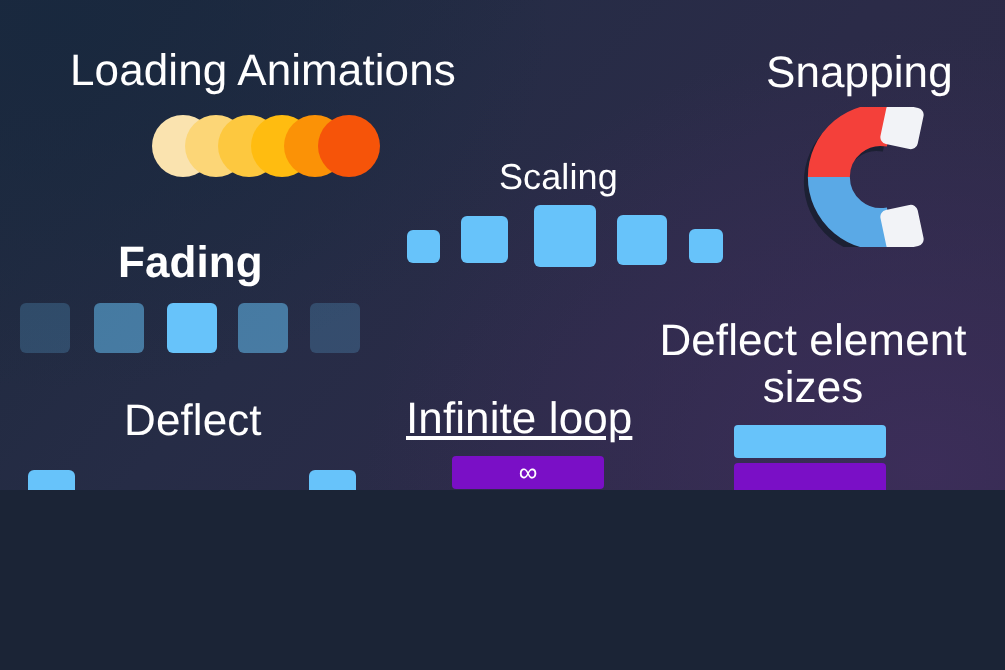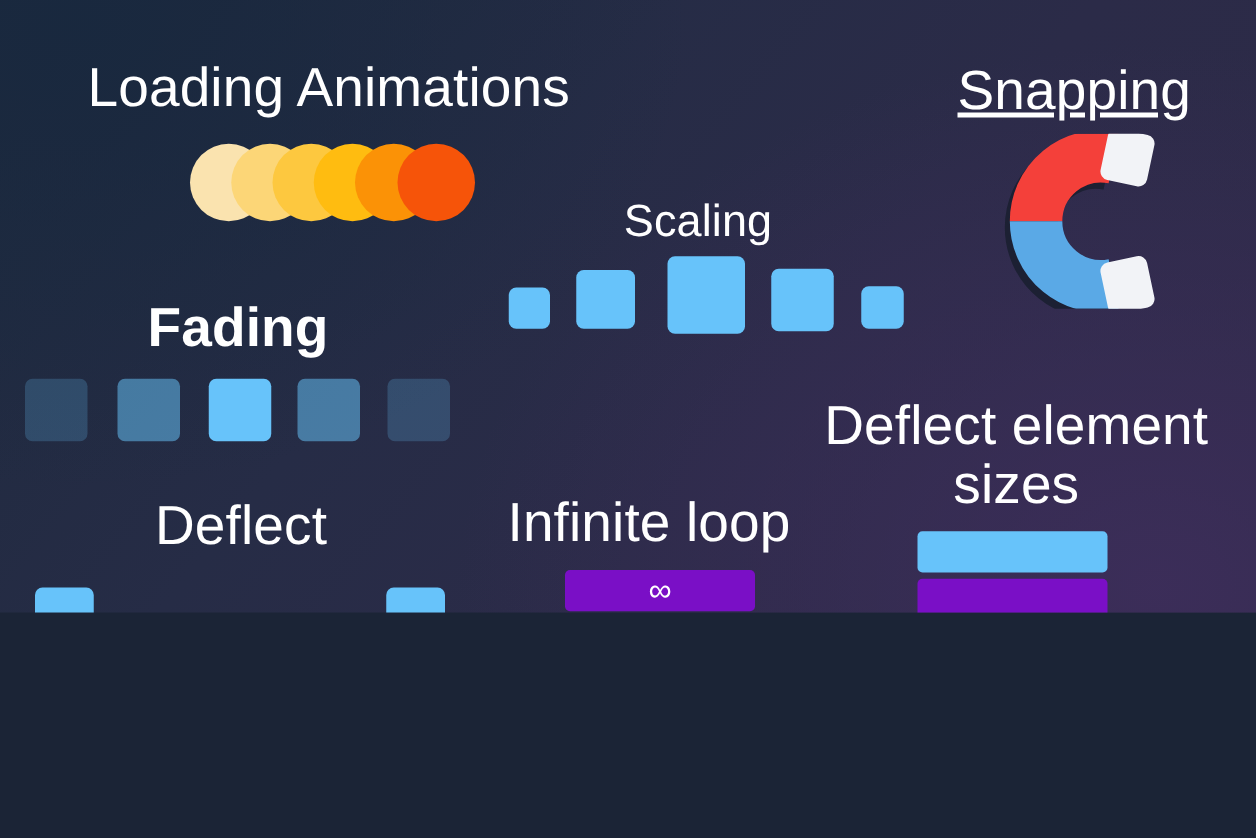--- a/index.html
+++ b/index.html
@@ -45,21 +45,21 @@
   }
   #loading-dots .dot {
     position: absolute;
     top: 0;
     width: 62px;
     height: 62px;
     border-radius: 50%;
   }
 
   
-  #snapping-title { left: 766px; top: 50px; font-size: 44px; text-decoration: underline; }
+  #snapping-title { left: 766px; top: 50px; font-size: 44px; }
   #magnet {
     position: absolute;
     left: 779px;
     top: 107px;
     width: 152px;
     height: 140px;
   }
 
   
   #scaling-title { left: 499px; top: 158px; font-size: 36px; }
@@ -105,21 +105,21 @@
   }
   #deflect-group .sq {
     position: absolute;
     width: 47px;
     height: 47px;
     background: #67c3fa;
     border-radius: 6px;
   }
 
   
-  #infinite-title { left: 406px; top: 396px; font-size: 44px; }
+  #infinite-title { left: 406px; top: 396px; font-size: 44px; text-decoration: underline; }
   #infinite-bars {
     position: absolute;
     left: 452px;
     top: 456px;
     width: 152px;
     height: 172px;
   }
   #infinite-bars .bar {
     position: absolute;
     left: 0;

